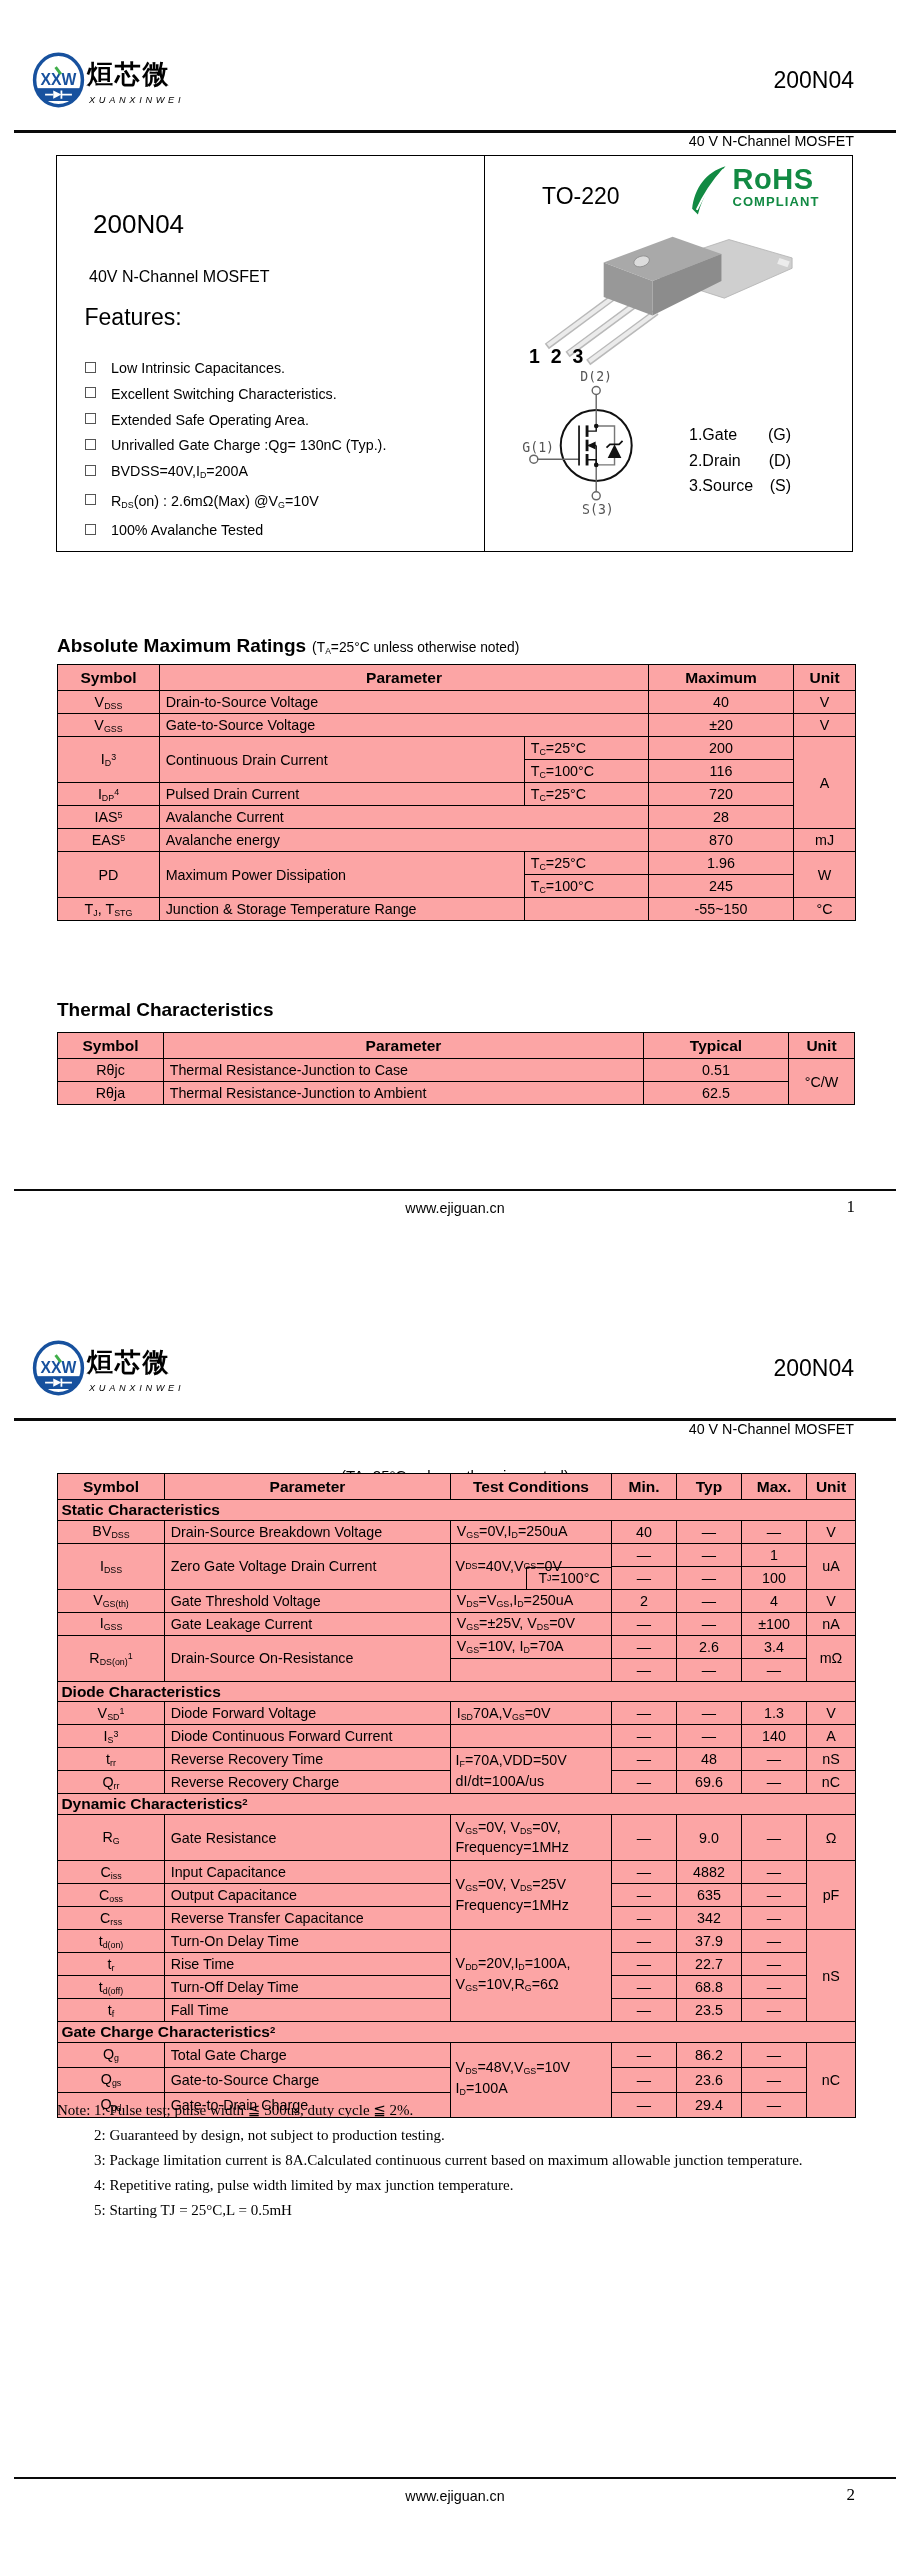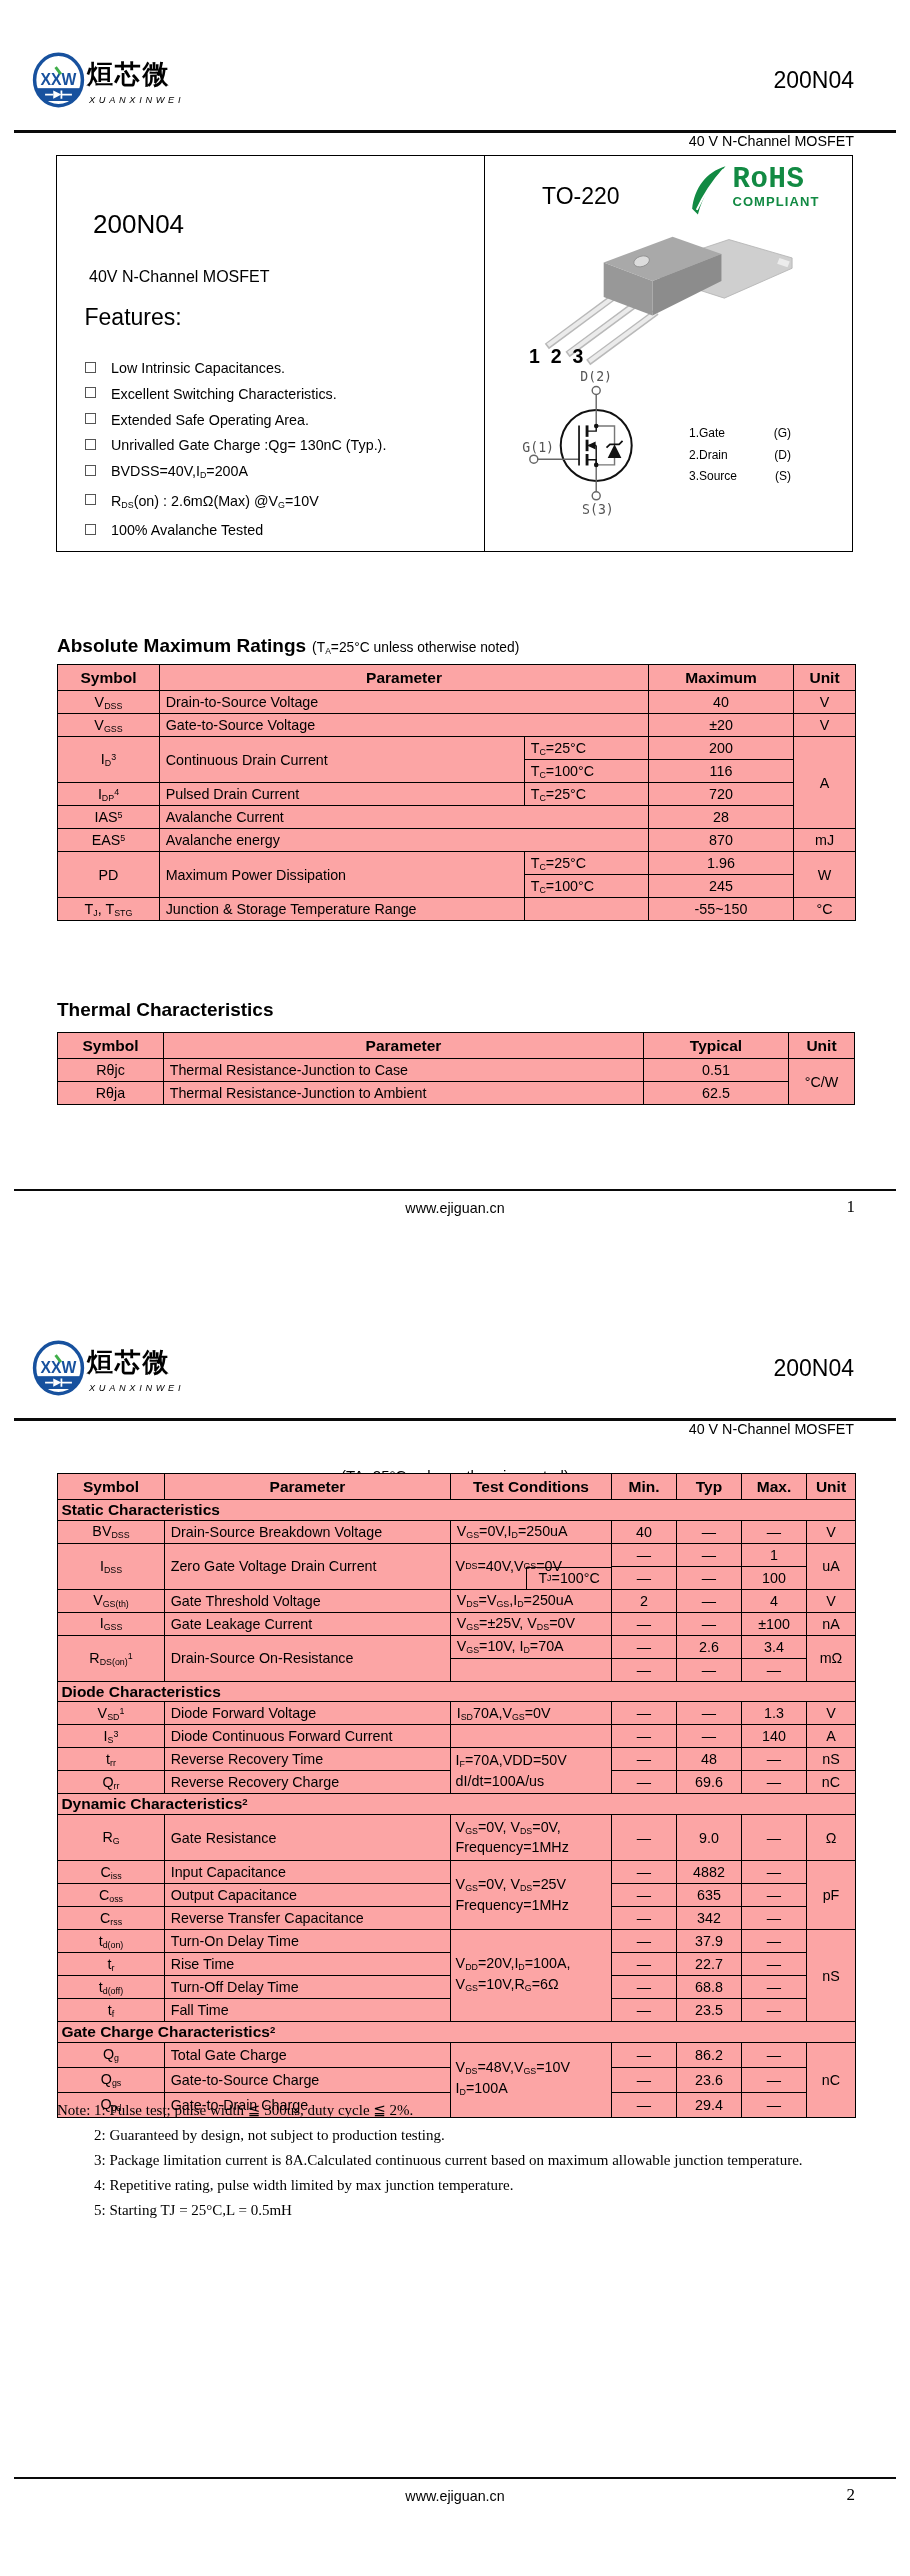--- a/index.html
+++ b/index.html
@@ -23,27 +23,27 @@
   .fb-part { position: absolute; left: 36px; top: 53px; font-size: 26px; }
   .fb-sub  { position: absolute; left: 32px; top: 112px; font-size: 16px; }
   .fb-feat { position: absolute; left: 27.5px; top: 148px; font-size: 23px; }
   .fb-list { position: absolute; left: 27.5px; top: 204px; width: 379px; list-style: none; }
   .fb-list li { display: flex; align-items: flex-start; margin-bottom: 9.8px; font-size: 14.3px; line-height: 16px; }
   .cb { width: 11px; height: 11px; border: 1.1px solid #555; margin-right: 15.5px; margin-top: 1.7px; flex: none; background: #fff; }
 
   .pkg-name { position: absolute; left: 485px; top: 27px; font-size: 23px; }
   .rohs { position: absolute; left: 634px; top: 9.2px; display: flex; }
   .rohs-txt { margin-left: 3.4px; }
-  .rohs-t1 { font-size: 29px; font-weight: 700; line-height: 29px; letter-spacing: 0.6px; font-family: Liberation Mono, monospace; }
+  .rohs-t1 { font-size: 29px; font-weight: 700; line-height: 29px; letter-spacing: 0.6px; }
   .rohs-t2 { font-size: 13px; font-weight: 700; letter-spacing: 1.1px; margin-top: 0px; }
   .pkg-img { position: absolute; left: 472px; top: 72px; }
   .pins { position: absolute; left: 472px; top: 189px; font-size: 19.5px; font-weight: 700; letter-spacing: 1.1px; }
   .pins span { margin-right: 9.8px; }
   .mos-svg { position: absolute; left: 464px; top: 215px; }
-  .legend { position: absolute; left: 632px; top: 270px; width: 102px; font-size: 12px; }
+  .legend { position: absolute; left: 632px; top: 270px; width: 102px; font-size: 16px; }
   .legend .row { display: flex; justify-content: space-between; margin-bottom: 7.5px; }
 
   
   .sec-title-wrap { position: absolute; left: 57px; white-space: nowrap; }
   .sec-title { font-size: 19px; font-weight: 700; display: inline; }
   .sec-note  { font-size: 13.8px; font-weight: 400; display: inline; margin-left: 3.4px; }
 
   
   table.dt { border-collapse: collapse; table-layout: fixed; position: absolute; left: 57px; width: 797px; font-size: 14.3px; background: #fca5a5; border: 1.7px solid #000; }
   .dt th, .dt td { border: 1.1px solid #000; text-align: center; vertical-align: middle; padding: 0; }

